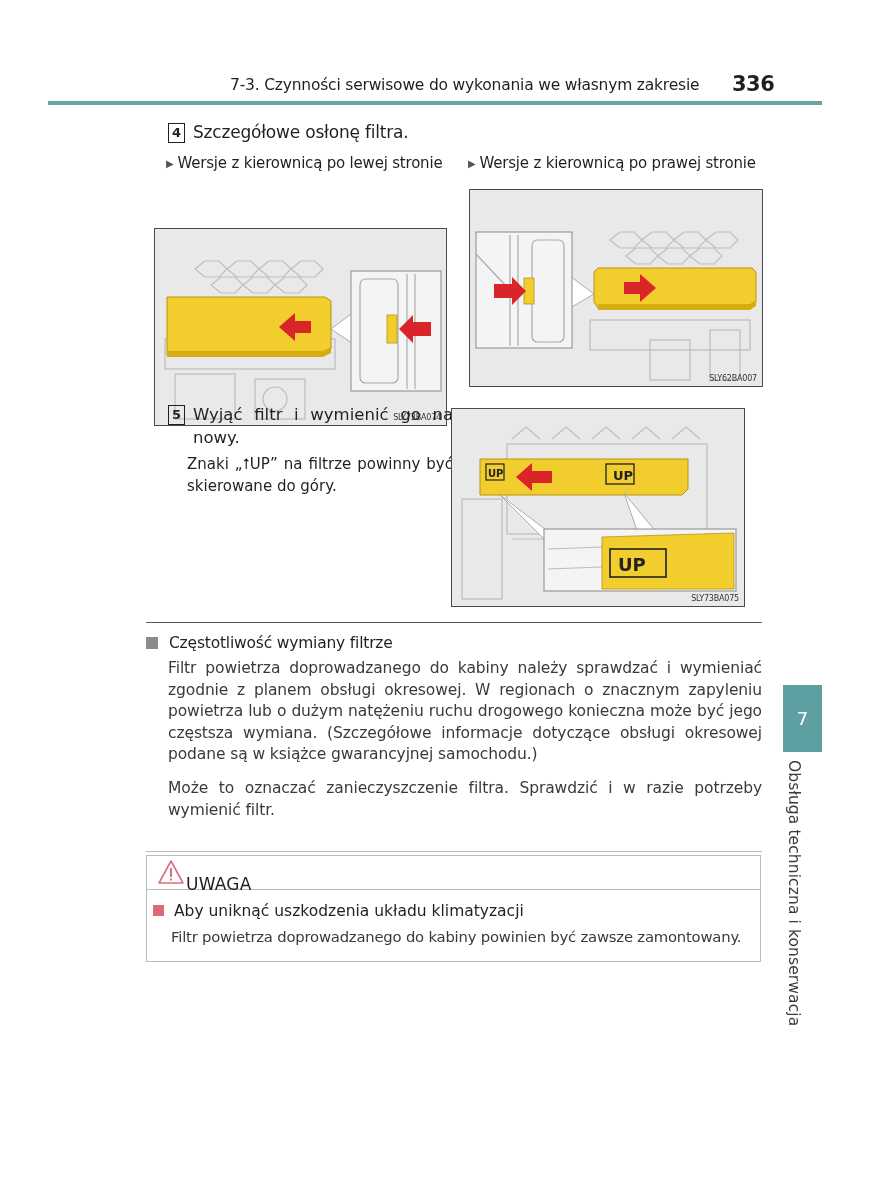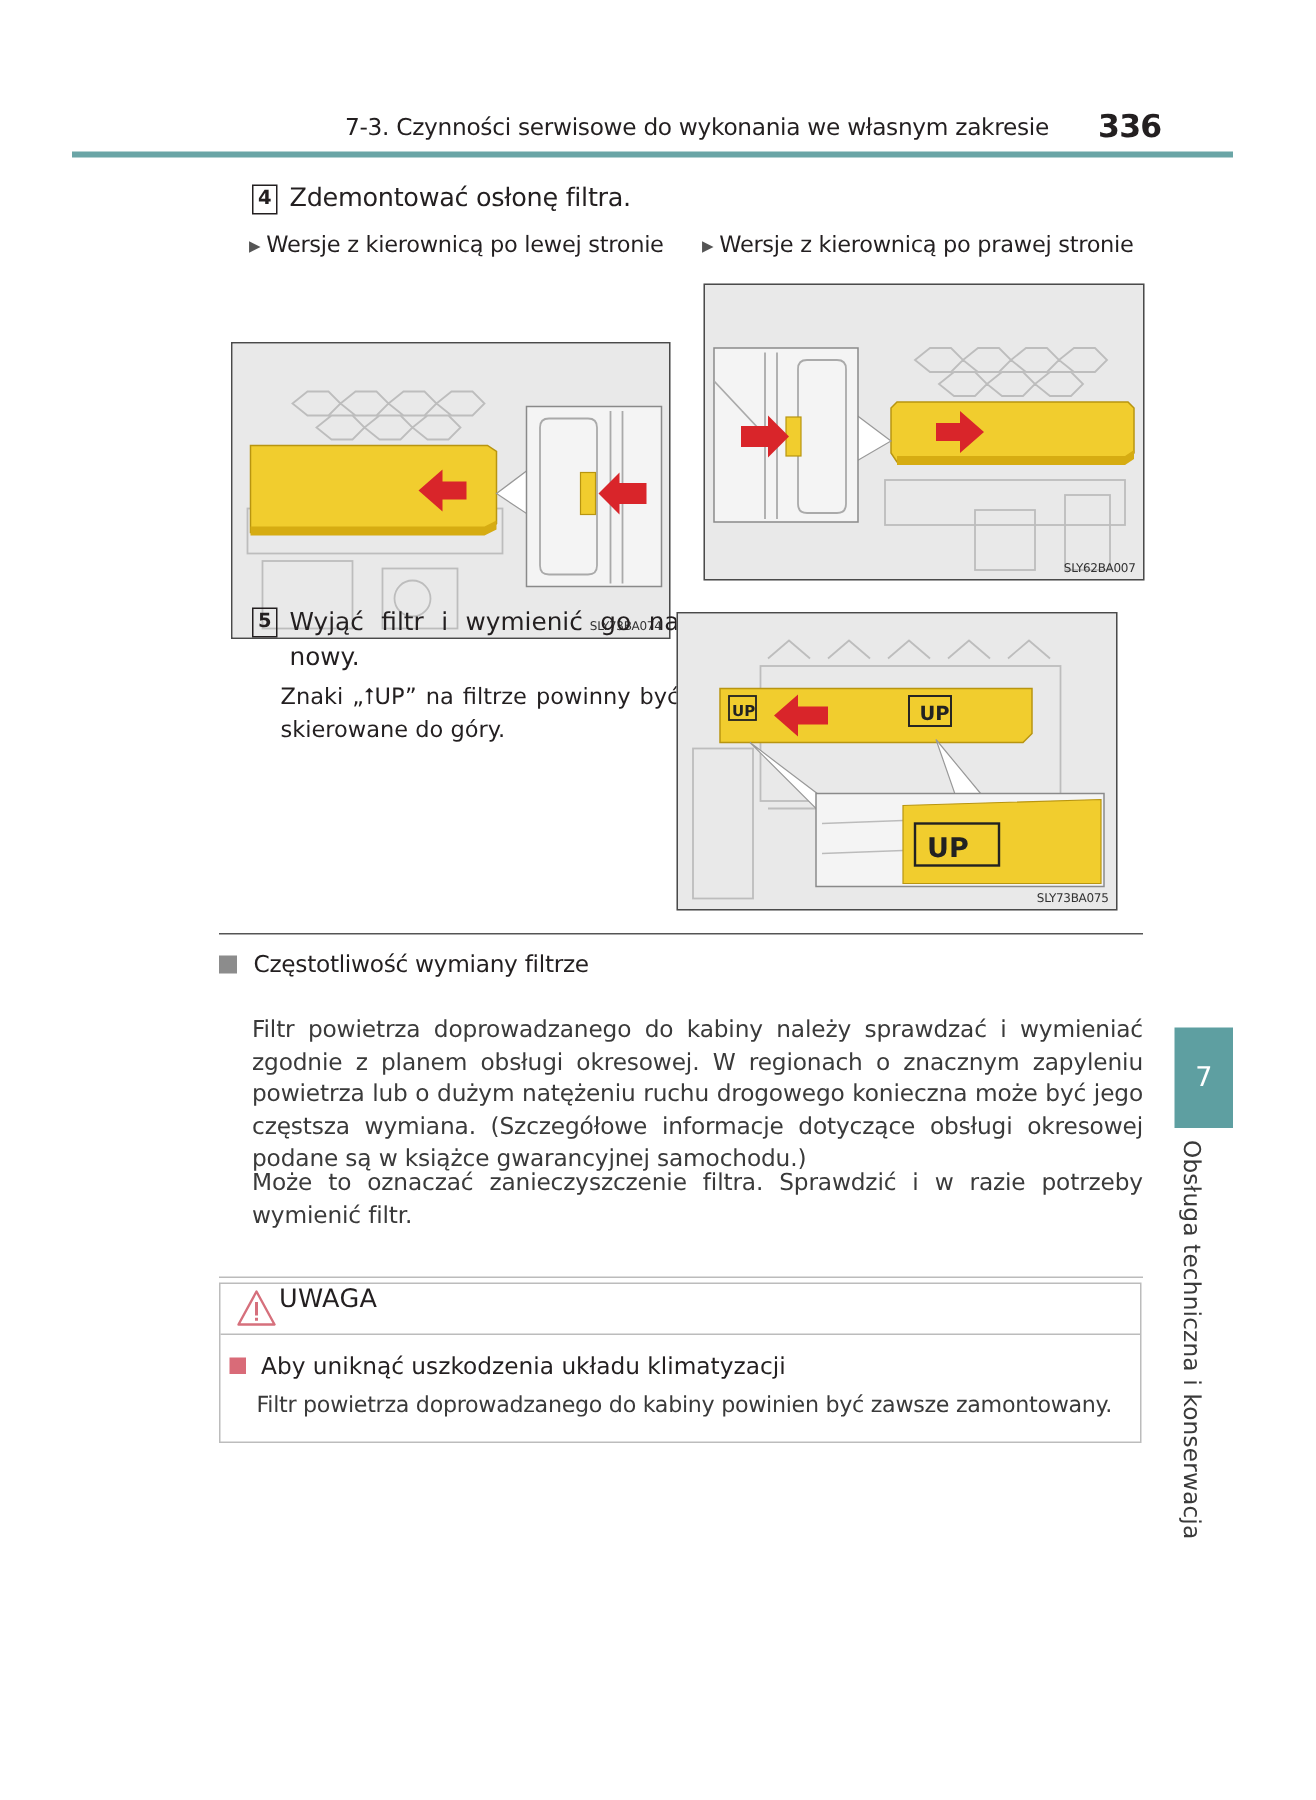--- a/index.html
+++ b/index.html
@@ -24,40 +24,40 @@
   .p5-sub { font-size:15px; line-height:22px; text-align:justify; }
 
   .section-rule { left:146px; top:622px; width:616px; height:1px; background:#555; }
   .sec-head { font-size:15.5px; letter-spacing:-0.2px; }
   .sq { display:inline-block; width:12px; height:12px; background:#8c8c8c; margin-right:11px; vertical-align:-1px; }
   .sec-body { font-size:15.5px; line-height:21.5px; text-align:justify; color:#3a3a3a; letter-spacing:-0.1px; }
   .sec-rule2 { left:146px; top:851px; width:616px; height:1px; background:#bbb; }
 
   .warn-box { left:146px; top:855px; width:615px; height:107px; border:1px solid #bcbcbc; box-sizing:border-box; }
   .warn-head { position:absolute; left:0; top:0; right:0; height:33px; border-bottom:1px solid #bcbcbc; }
-  .warn-title { position:absolute; left:39px; top:0; font-size:17px; letter-spacing:0.2px; }
+  .warn-title { position:absolute; left:39px; top:18px; font-size:17px; letter-spacing:0.2px; }
   .warn-icon { position:absolute; left:10px; top:3px; }
   .warn-sq { display:inline-block; width:11px; height:11px; background:#d96b78; margin-right:10px; vertical-align:0px; }
   .warn-sub { position:absolute; left:6px; top:46px; font-size:15.5px; }
   .warn-body { position:absolute; left:24px; top:72px; font-size:14.8px; color:#3a3a3a; letter-spacing:-0.2px; }
 
   .chapter-tab { left:783px; top:685px; width:39px; height:67px; background:#5e9fa1; color:#fff;
                  font-size:18px; text-align:center; line-height:67px; }
   .side-label { left:803px; top:760px; transform-origin:0 0; transform:rotate(90deg); white-space:nowrap;
                 font-size:15.5px; color:#3a3a3a; letter-spacing:0.1px; }
 </style>
 </head>
 <body>
 
 <div class="abs header-title">7-3. Czynności serwisowe do wykonania we własnym zakresie</div>
 <div class="abs page-num">336</div>
 <div class="abs header-rule"></div>
 
 <div class="abs step" style="left:168px; top:122px;">
-  <span class="step-num">4</span><span>Zdemontować osłonę filtra.</span>
+  <span class="step-num">4</span><span>Szczegółowe osłonę filtra.</span>
 </div>
 <div class="abs variant" style="left:166px; top:154px;text-align:right;">
   <span class="tri">▶</span><span>Wersje z kierownicą po lewej stronie</span>
 </div>
 <div class="abs variant" style="left:468px; top:154px;">
   <span class="tri">▶</span><span>Wersje z kierownicą po prawej stronie</span>
 </div>
 
 <div class="abs figure" style="left:154px; top:189px; width:291px; height:196px;margin-top:39px;">
   <svg width="291" height="196" viewBox="0 0 291 196">
@@ -145,21 +145,21 @@
     <rect x="158" y="140" width="56" height="28" fill="none" stroke="#222" stroke-width="1.6"></rect>
     <text x="166" y="162" font-size="18" font-family="DejaVu Sans, sans-serif" font-weight="bold" fill="#222">UP</text>
   </svg>
   <span class="fig-code">SLY73BA075</span>
 </div>
 
 <div class="abs section-rule"></div>
 
 <div class="abs" style="left:146px; top:634px; width:616px;">
   <div class="sec-head"><span class="sq"></span><span>Częstotliwość wymiany filtrze</span></div>
-  <div class="sec-body" style="margin-left:22px; margin-top:24px;">Filtr powietrza doprowadzanego do kabiny należy sprawdzać i wymieniać zgodnie z planem obsługi okresowej. W regionach o znacznym zapyleniu powietrza lub o dużym natężeniu ruchu drogowego konieczna może być jego częstsza wymiana. (Szczegółowe informacje dotyczące obsługi okresowej podane są w książce gwarancyjnej samochodu.)</div>
+  <div class="sec-body" style="margin-left:22px; margin-top:6px;">Filtr powietrza doprowadzanego do kabiny należy sprawdzać i wymieniać zgodnie z planem obsługi okresowej. W regionach o znacznym zapyleniu powietrza lub o dużym natężeniu ruchu drogowego konieczna może być jego częstsza wymiana. (Szczegółowe informacje dotyczące obsługi okresowej podane są w książce gwarancyjnej samochodu.)</div>
 </div>
 
 <div class="abs" style="left:146px; top:772px; width:616px;">
   <div class="sec-body" style="margin-left:22px; margin-top:6px;">Może to oznaczać zanieczyszczenie filtra. Sprawdzić i w razie potrzeby wymienić filtr.</div>
 </div>
 
 <div class="abs sec-rule2"></div>
 
 <div class="abs warn-box">
   <div class="warn-head">

